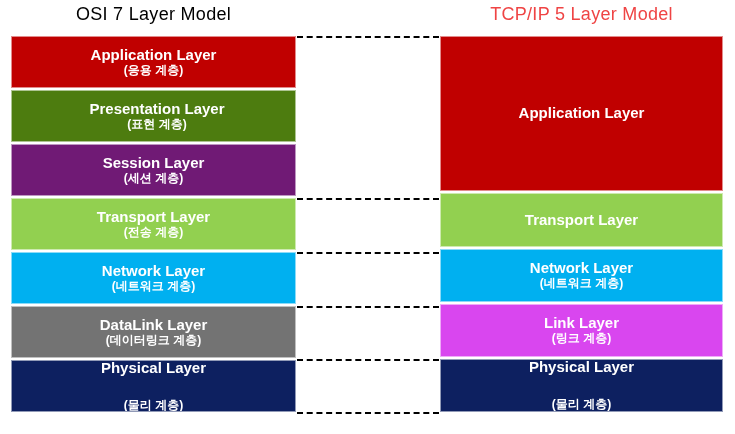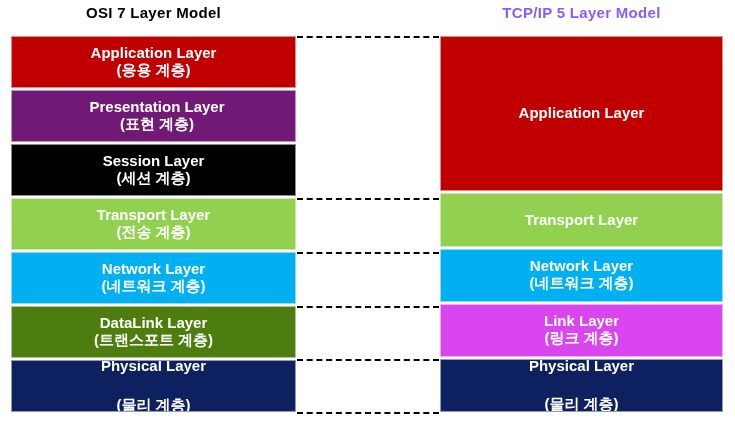--- a/index.html
+++ b/index.html
@@ -17,22 +17,22 @@
     position: relative;
     width: 735px;
     height: 434px;
     background: #ffffff;
   }
 
   
   .model-title {
     position: absolute;
     top: 4px;
-    font-size: 15px;
-    font-weight: bold;
+    font-size: 18px;
+    font-weight: normal;
     color: #000000;
     text-align: center;
     letter-spacing: 0.3px;
     white-space: nowrap;
   }
   #title-left  { left: 11px;  width: 285px; }
   #title-right { left: 440px; width: 283px; }
 
   
   .stack {
@@ -61,21 +61,21 @@
     overflow: hidden;
   }
   .layer:last-child { margin-bottom: 0; gap: 22px; }
 
   .layer .name-en {
     font-size: 15px;
     font-weight: bold;
     white-space: nowrap;
   }
   .layer .name-ko {
-    font-size: 15px;
+    font-size: 12px;
     font-weight: bold;
     white-space: nowrap;
   }
 
   
   .u1 { flex: 1 1 0; }
   
   .u3 { flex: 3 1 0; }
 
   
@@ -87,52 +87,52 @@
     border-top: 2px dashed #000000;
   }
 </style>
 </head>
 <body>
 
 <div id="diagram">
 
   <div class="model-title" id="title-left" style="color: rgb(0, 0, 0);">OSI 7 Layer Model</div>
 
-  <div class="model-title" id="title-right" style="color: #8b5cf6;">TCP/IP 5 Layer Model</div>
+  <div class="model-title" id="title-right" style="color: #ef4444;">TCP/IP 5 Layer Model</div>
 
   <div class="stack" id="stack-left">
 
     <div class="layer u1" style="background-color: rgb(192, 0, 0); flex-grow: 1; flex-shrink: 1;">
       <span class="name-en">Application Layer</span>
       <span class="name-ko">(응용 계층)</span>
     </div>
 
-    <div class="layer u1" style="background-color: #701a75; flex-grow: 1; flex-shrink: 1; padding-left: 7px;">
+    <div class="layer u1" style="background-color: #4d7c0f; flex-grow: 1; flex-shrink: 1; padding-left: 7px;">
       <span class="name-en">Presentation Layer</span>
       <span class="name-ko">(표현 계층)</span>
     </div>
 
-    <div class="layer u1" style="background-color: #000000; flex-grow: 1; flex-shrink: 1;">
+    <div class="layer u1" style="background-color: #701a75; flex-grow: 1; flex-shrink: 1;">
       <span class="name-en">Session Layer</span>
       <span class="name-ko">(세션 계층)</span>
     </div>
 
     <div class="layer u1" style="background-color: rgb(146, 208, 80); flex-grow: 1; flex-shrink: 1;">
       <span class="name-en">Transport Layer</span>
       <span class="name-ko">(전송 계층)</span>
     </div>
 
     <div class="layer u1" style="background-color: rgb(0, 176, 240); flex-grow: 1; flex-shrink: 1;">
       <span class="name-en">Network Layer</span>
       <span class="name-ko">(네트워크 계층)</span>
     </div>
 
-    <div class="layer u1" style="background-color: #4d7c0f; flex-grow: 1; flex-shrink: 1;">
+    <div class="layer u1" style="background-color: #737373; flex-grow: 1; flex-shrink: 1;">
       <span class="name-en">DataLink Layer</span>
-      <span class="name-ko">(트랜스포트 계층)</span>
+      <span class="name-ko">(데이터링크 계층)</span>
     </div>
 
     <div class="layer u1" style="background-color: rgb(13, 32, 96); flex-grow: 1; flex-shrink: 1;">
       <span class="name-en">Physical Layer</span>
       <span class="name-ko">(물리 계층)</span>
     </div>
 
   </div>
 
   <div class="stack" id="stack-right">

